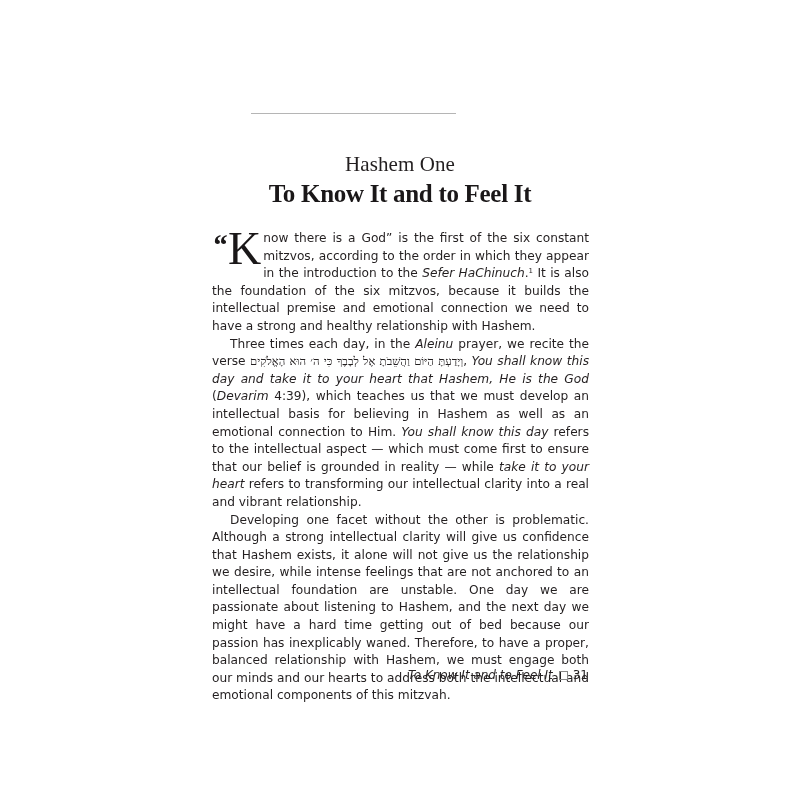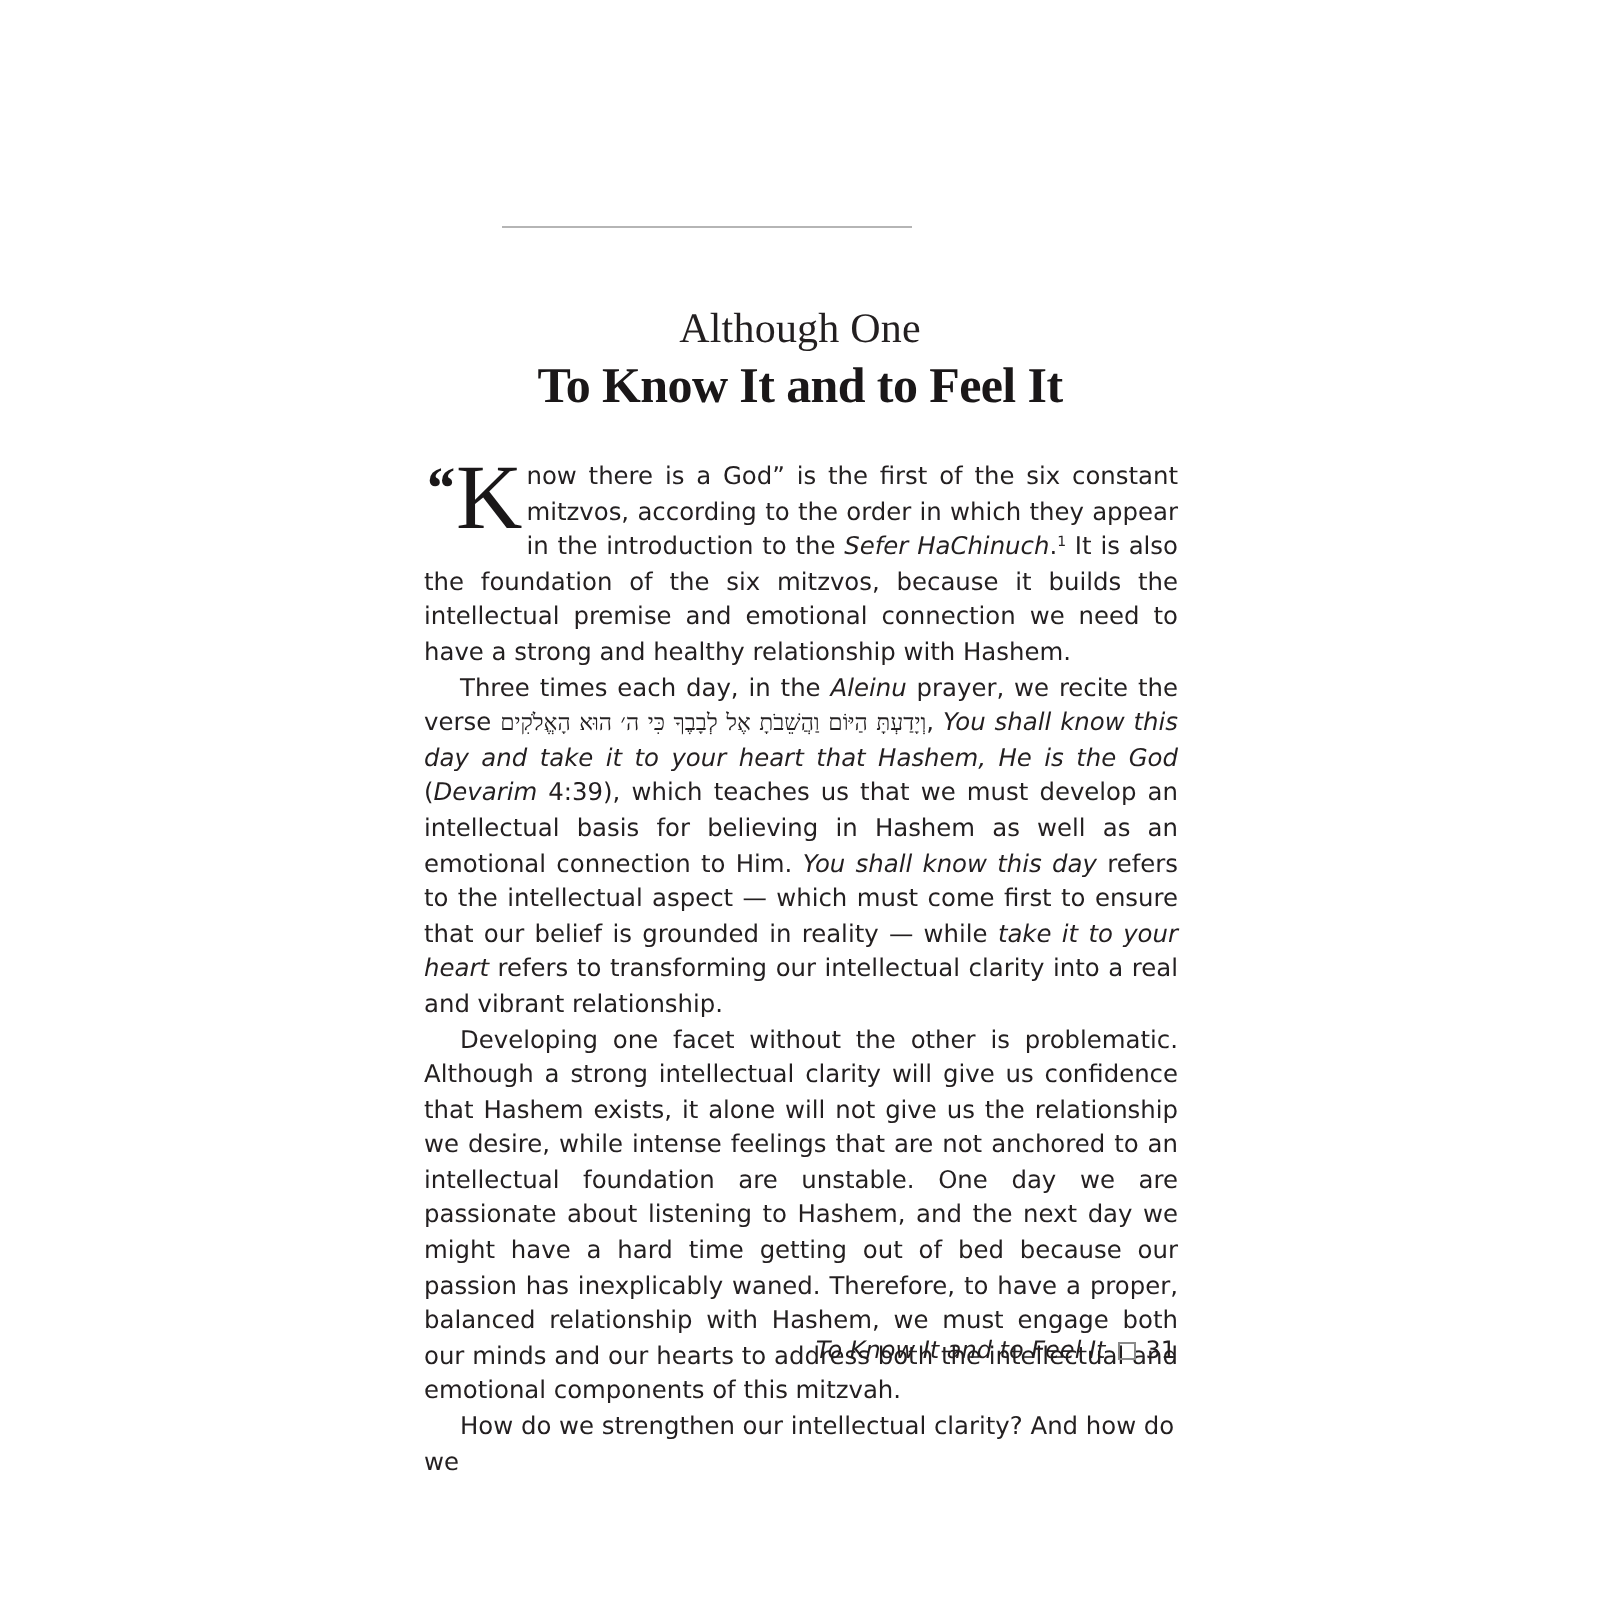--- a/index.html
+++ b/index.html
@@ -125,37 +125,36 @@
       margin: 0 2px 0 3px;
     }
   </style>
 </head>
 <body>
 
 <div class="page">
 
   <div class="top-rule"></div>
 
-  <div class="chapter-label">Although One</div>
+  <div class="chapter-label">Hashem One</div>
   <div class="chapter-title">To Know It and to Feel It</div>
 
   <div class="body-text">
 
     <p class="first">
       <span class="dropcap-wrap">
         <span class="dropcap-quote">“</span>
         <span class="dropcap-letter">K</span>
       </span><span>now there is a God” is the first of the six constant mitzvos, according to the order in which they appear in the introduction to the </span><em>Sefer HaChinuch</em><span>.</span><sup class="fn">1</sup><span> It is also the foundation of the six mitzvos, because it builds the intellectual premise and emotional connection we need to have a strong and healthy relationship with Hashem.</span>
     </p>
 
     <p><span>Three times each day, in the </span><em>Aleinu</em><span> prayer, we recite the verse </span><span class="hebrew" dir="rtl" lang="he">וְיָדַעְתָּ הַיּוֹם וַהֲשֵׁבֹתָ אֶל לְבָבֶךָ כִּי ה׳ הוּא הָאֱלֹקִים</span><span>, </span><em>You shall know this day and take it to your heart that Hashem, He is the God</em><span> (</span><em>Devarim</em><span> 4:39), which teaches us that we must develop an intellectual basis for believing in Hashem as well as an emotional connection to Him. </span><em>You shall know this day</em><span> refers to the intellectual aspect — which must come first to ensure that our belief is grounded in reality — while </span><em>take it to your heart</em><span> refers to transforming our intellectual clarity into a real and vibrant relationship.</span></p>
 
     <p>Developing one facet without the other is problematic. Although a strong intellectual clarity will give us confidence that Hashem exists, it alone will not give us the relationship we desire, while intense feelings that are not anchored to an intellectual founda­tion are unstable. One day we are passionate about listening to Hashem, and the next day we might have a hard time getting out of bed because our passion has inexplicably waned. Therefore, to have a proper, balanced relationship with Hashem, we must engage both our minds and our hearts to address both the intellectual and emotional components of this mitzvah.</p>
 
-    <p style="text-align:left;">How do we strengthen our intellectual clarity? And how do we</p>
   </div>
 
   <div class="running-footer">
     <span class="footer-title">To Know It and to Feel It</span>
     <span class="footer-sep"></span>
     <span>31</span>
   </div>
 
 </div>
 

